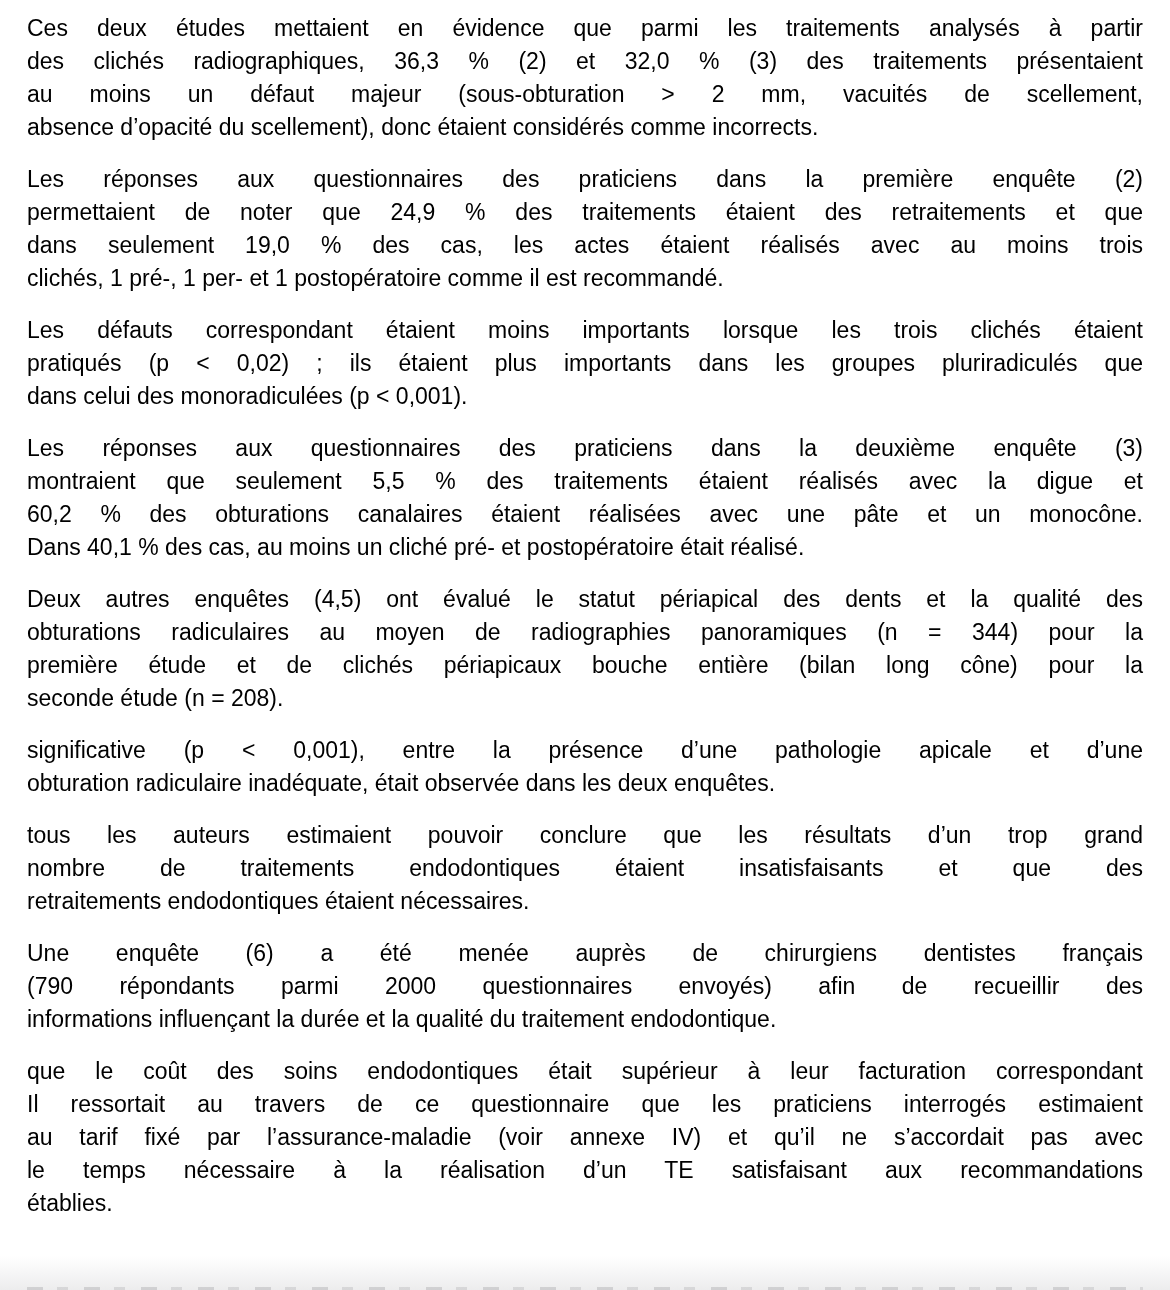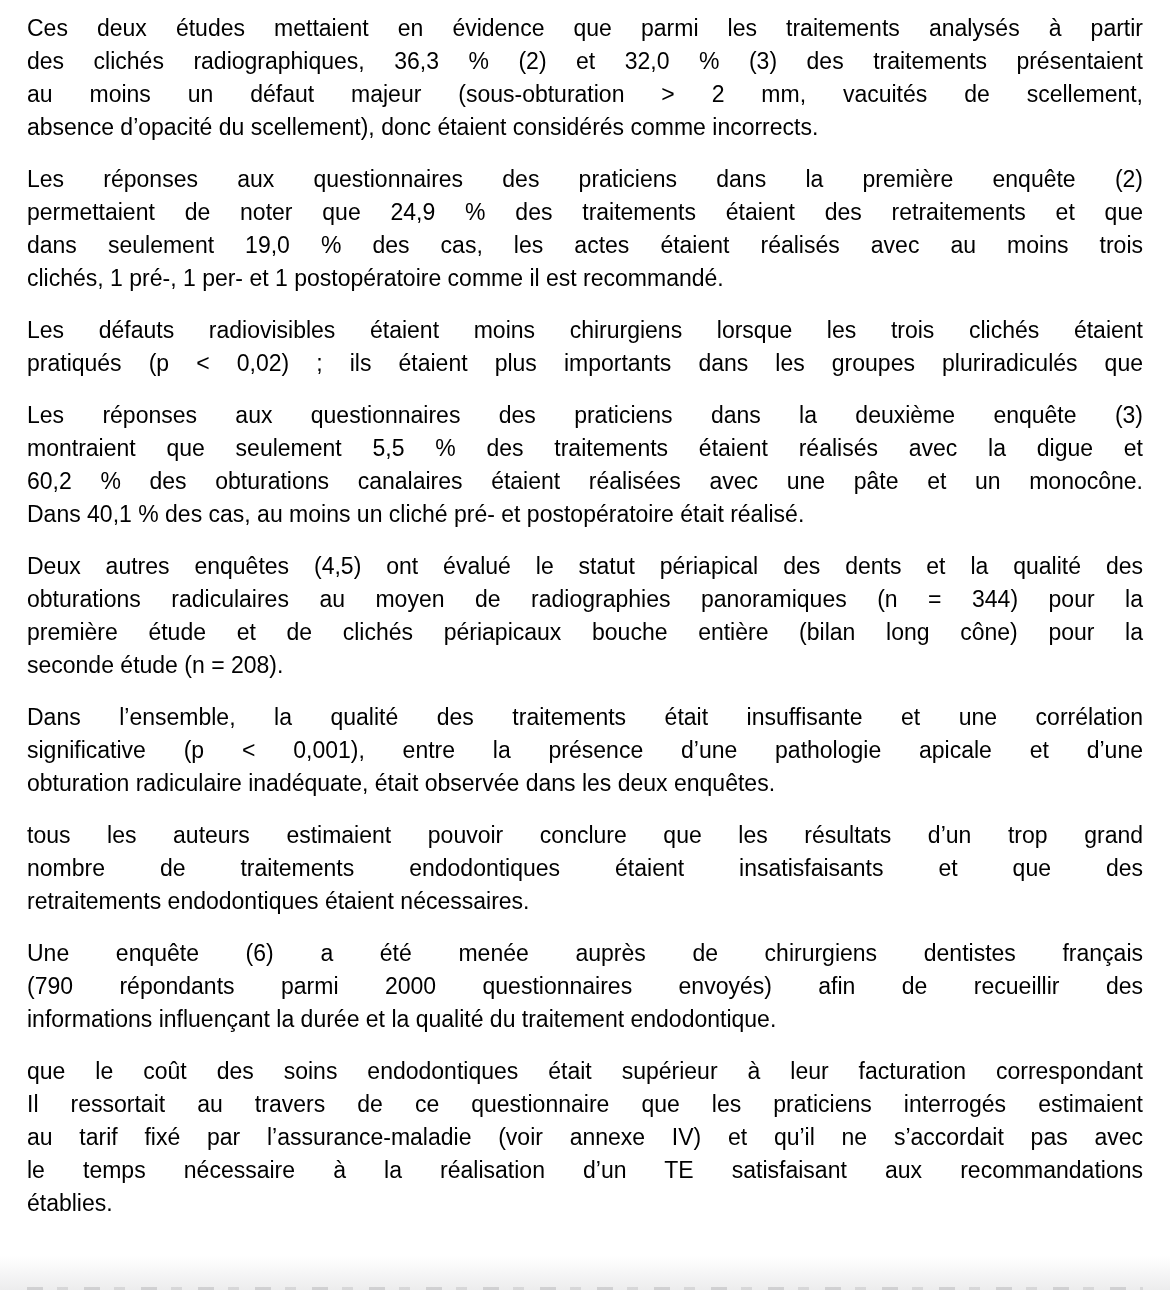--- a/index.html
+++ b/index.html
@@ -73,37 +73,37 @@
       <div class="line">au moins un défaut majeur (sous-obturation &gt;&nbsp;2&nbsp;mm, vacuités de scellement,</div>
       <div class="line last">absence d’opacité du scellement), donc étaient considérés comme incorrects.</div>
     </div>
     <div class="paragraph">
       <div class="line">Les réponses aux questionnaires des praticiens dans la première enquête (2)</div>
       <div class="line">permettaient de noter que 24,9&nbsp;% des traitements étaient des retraitements et que</div>
       <div class="line">dans seulement 19,0&nbsp;% des cas, les actes étaient réalisés avec au moins trois</div>
       <div class="line last">clichés, 1 pré-, 1 per- et 1 postopératoire comme il est recommandé.</div>
     </div>
     <div class="paragraph">
-      <div class="line">Les défauts radiovisibles étaient moins chirurgiens lorsque les trois clichés étaient</div>
+      <div class="line">Les défauts correspondant étaient moins importants lorsque les trois clichés étaient</div>
       <div class="line">pratiqués (p&nbsp;&lt;&nbsp;0,02)&nbsp;; ils étaient plus importants dans les groupes pluriradiculés que</div>
+      <div class="line last">dans celui des monoradiculées (p&nbsp;&lt;&nbsp;0,001).</div>
     </div>
     <div class="paragraph">
       <div class="line">Les réponses aux questionnaires des praticiens dans la deuxième enquête (3)</div>
       <div class="line">montraient que seulement 5,5&nbsp;% des traitements étaient réalisés avec la digue et</div>
       <div class="line">60,2&nbsp;% des obturations canalaires étaient réalisées avec une pâte et un monocône.</div>
       <div class="line last">Dans 40,1&nbsp;% des cas, au moins un cliché pré- et postopératoire était réalisé.</div>
     </div>
     <div class="paragraph">
       <div class="line">Deux autres enquêtes (4,5) ont évalué le statut périapical des dents et la qualité des</div>
       <div class="line">obturations radiculaires au moyen de radiographies panoramiques (n&nbsp;=&nbsp;344) pour la</div>
       <div class="line">première étude et de clichés périapicaux bouche entière (bilan long cône) pour la</div>
       <div class="line last">seconde étude (n&nbsp;=&nbsp;208).</div>
     </div>
     <div class="paragraph">
-      <div class="line">Dans l’ensemble, la qualité des traitements était insuffisante et une corrélation</div>
       <div class="line">significative (p&nbsp;&lt;&nbsp;0,001), entre la présence d’une pathologie apicale et d’une</div>
       <div class="line last">obturation radiculaire inadéquate, était observée dans les deux enquêtes.</div>
     </div>
     <div class="paragraph">
       <div class="line">tous les auteurs estimaient pouvoir conclure que les résultats d’un trop grand</div>
       <div class="line">nombre de traitements endodontiques étaient insatisfaisants et que des</div>
       <div class="line last">retraitements endodontiques étaient nécessaires.</div>
     </div>
     <div class="paragraph">
       <div class="line">Une enquête (6) a été menée auprès de chirurgiens dentistes français</div>

